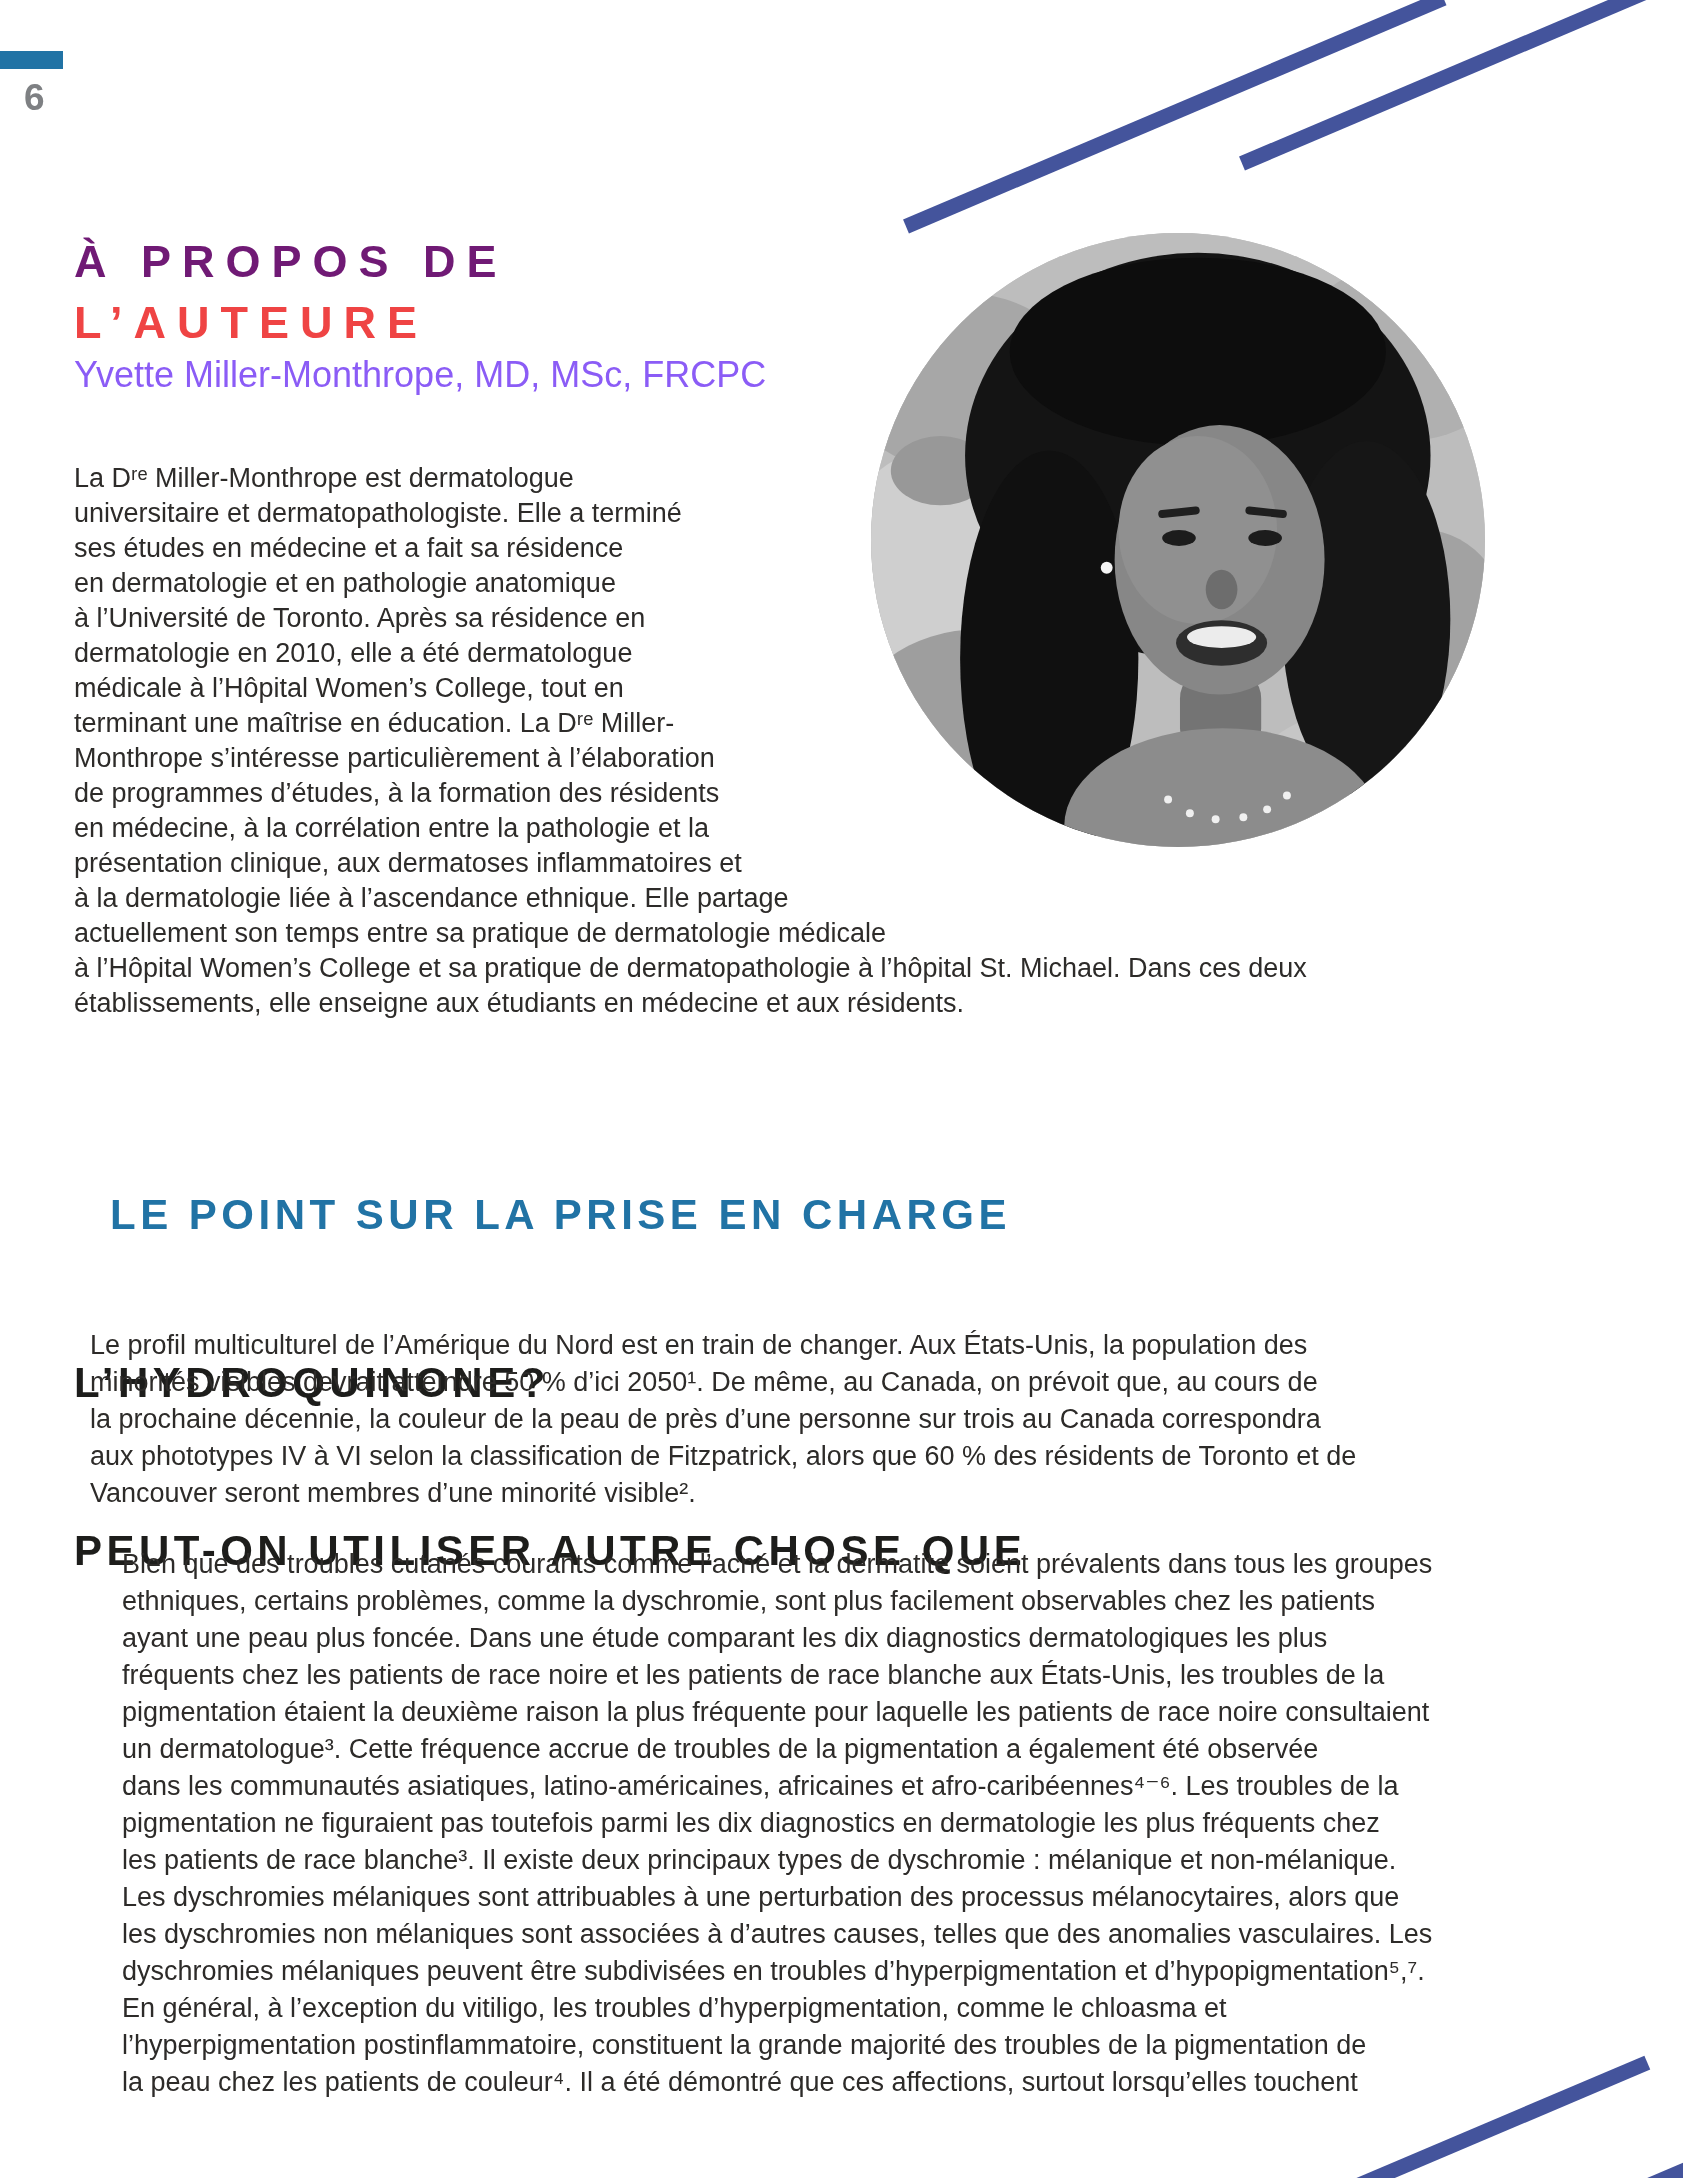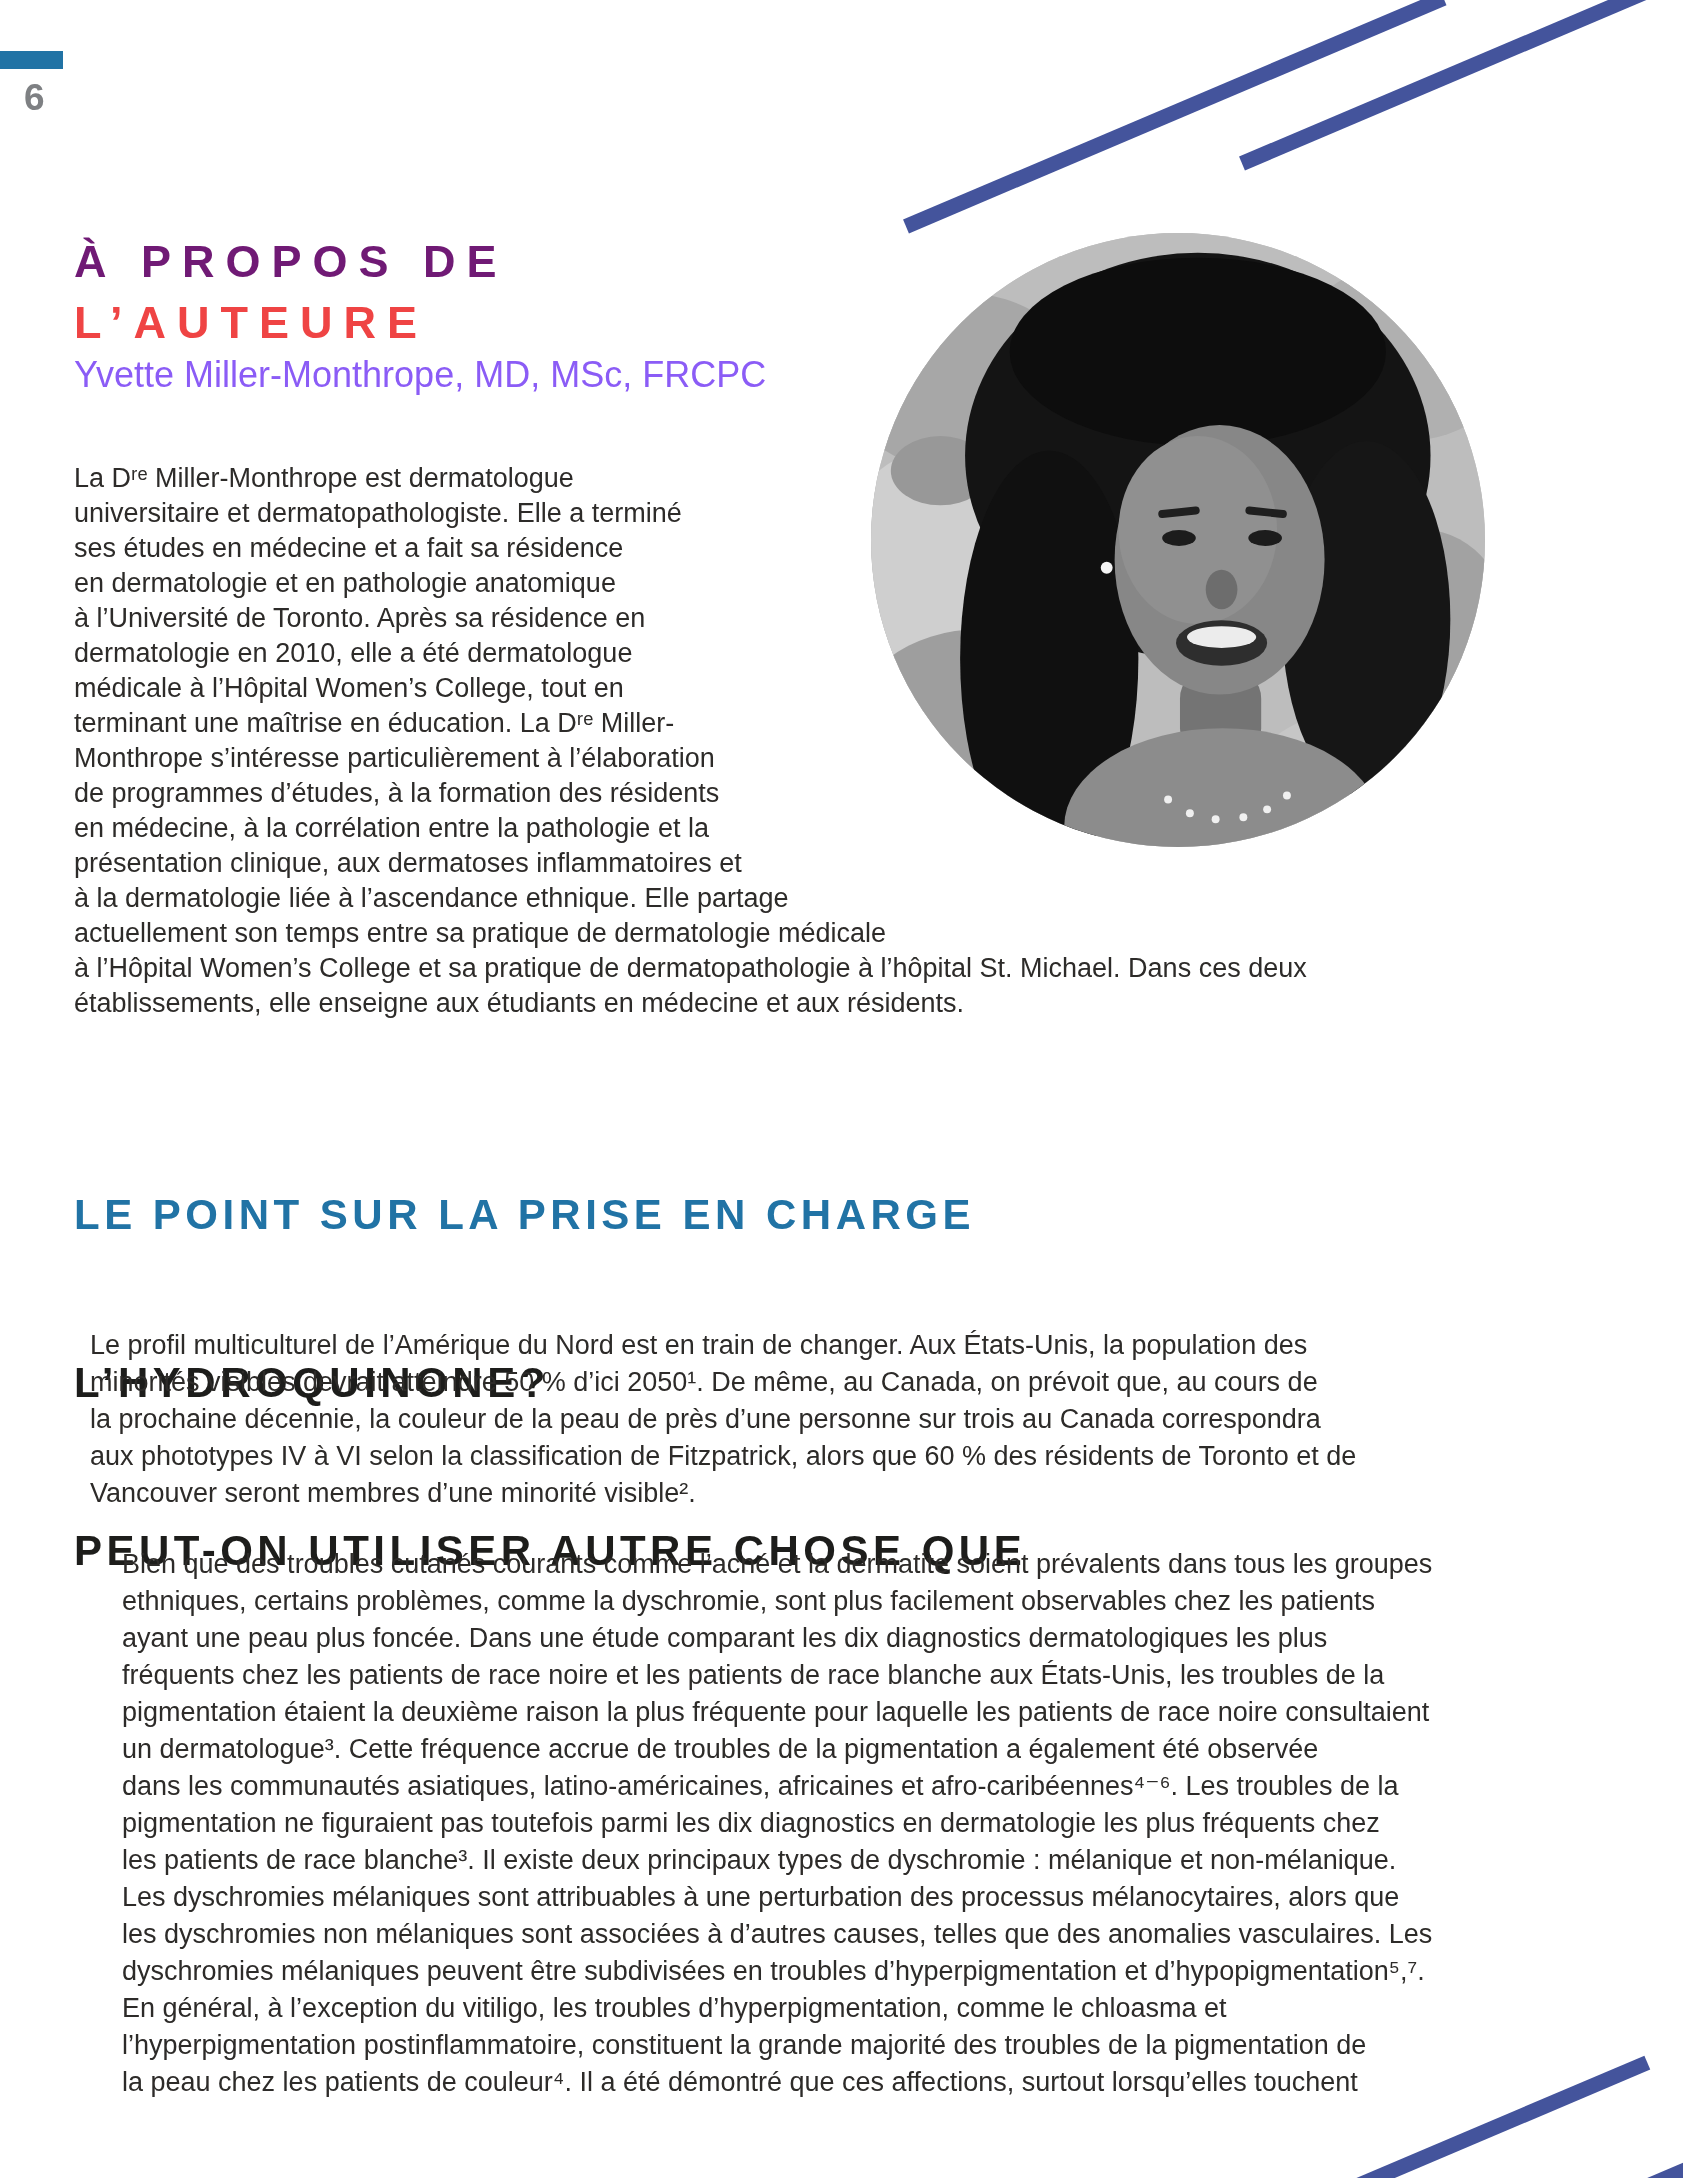--- a/index.html
+++ b/index.html
@@ -61,21 +61,21 @@
     font-size: 27px; line-height: 35px;
     color: #2d2b29; white-space: pre;
   }
 
   
   .article-heading {
     position: absolute; left: 74px; top: 1075px;
     font-size: 42px; font-weight: bold; letter-spacing: 4.5px;
     line-height: 56px; white-space: pre;
   }
-  .article-heading .hl-blue  { color: #2173a5; }
+  .article-heading .hl-blue  { color: #2173a5; margin-left: 36px; }
   .article-heading .hl-black { color: #1d1d1b; }
 
   
   .para {
     position: absolute; left: 90px;
     font-size: 27px; line-height: 37px;
     color: #2d2b29; white-space: pre;
   }
   .para-1 { top: 1327px; }
   .para-2 { top: 1546px; margin-left: 32px; }

